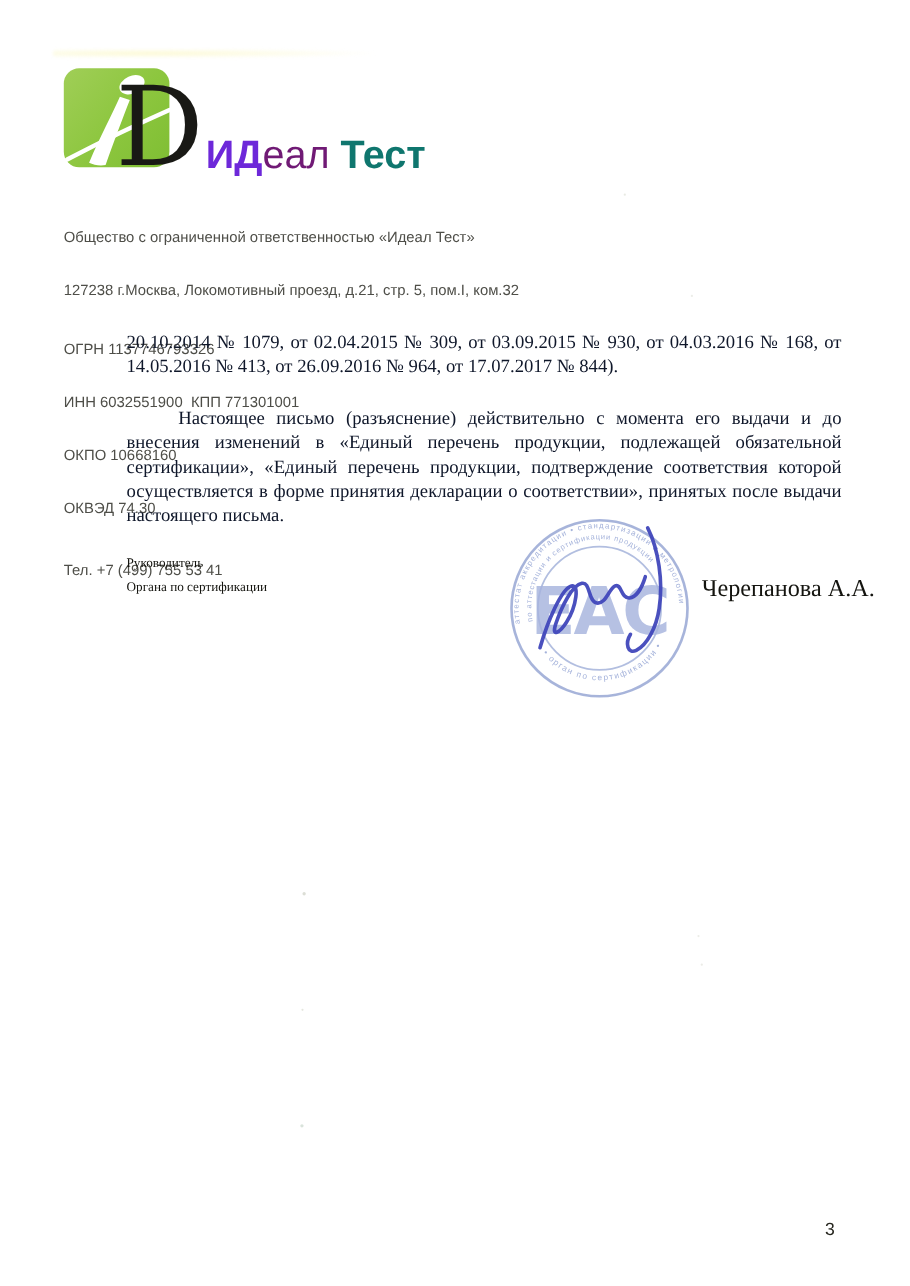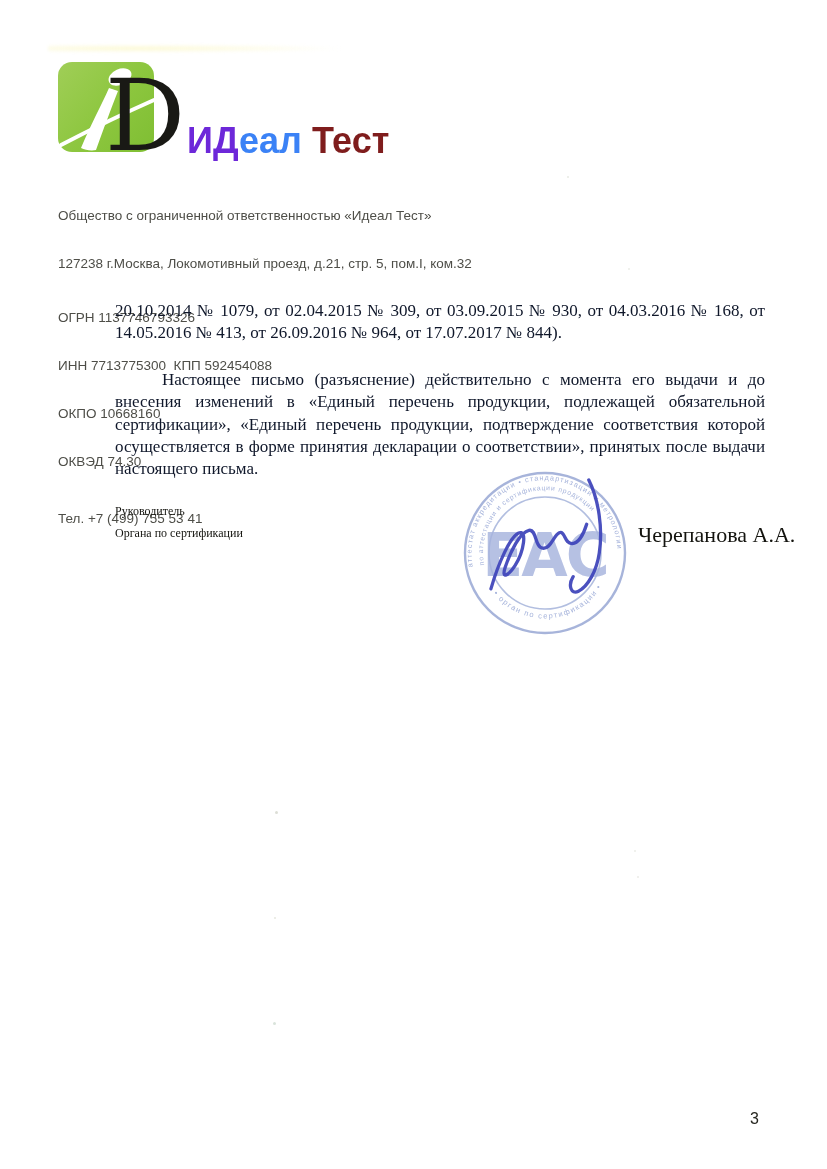--- a/index.html
+++ b/index.html
@@ -20,22 +20,22 @@
     left:105px;top:66px;
     font-family:"DejaVu Serif","Liberation Serif",serif;
     font-size:100px;line-height:1;color:#191915;font-weight:400;
   }
   .logo-wordmark{
     left:187px;top:123px;font-size:36px;line-height:1;
     font-family:"Liberation Sans",sans-serif;letter-spacing:0px;
     white-space:nowrap;
   }
   .logo-wordmark .green{color:#6d28d9;font-weight:700;}
-  .logo-wordmark .dark{color:#3b82f6;font-weight:700;}
-  .logo-wordmark .bold{color:#7f1d1d;font-weight:700;}
+  .logo-wordmark .dark{color:#701a75;font-weight:400;}
+  .logo-wordmark .bold{color:#0f766e;font-weight:700;}
 
   
   .req{left:58px;top:176px;width:430px;font-size:13.5px;line-height:16px;color:#4e4e48;white-space:pre-wrap;}
   .req div{margin:0;}
   .req .gap-after{margin-bottom:6px;}
   .req .phone{margin-top:9px;}
 
   
   .letter-body{
     left:115px;top:300px;width:650px;
@@ -82,21 +82,21 @@
 
   <ellipse cx="62" cy="15" rx="12" ry="8" transform="rotate(-24 62 15)" fill="#ffffff"></ellipse>
 </svg>
 <div class="abs logo-d">D</div>
 <div class="abs logo-wordmark"><span class="green">ИД</span><span class="dark">еал</span><span class="bold"> Тест</span></div>
 
 <div class="abs req">
   <div>Общество с ограниченной ответственностью «Идеал Тест»</div>
   <div class="gap-after">127238 г.Москва, Локомотивный проезд, д.21, стр. 5, пом.I, ком.32</div>
   <div>ОГРН 1137746793326</div>
-  <div>ИНН 7713775300  КПП 592454088</div>
+  <div>ИНН 6032551900  КПП 771301001</div>
   <div>ОКПО 10668160</div>
   <div>ОКВЭД 74.30</div>
   <div class="phone">Тел. +7 (499) 755 53 41</div>
 </div>
 
 <div class="abs letter-body">
   <p class="p1">20.10.2014 № 1079, от 02.04.2015 № 309, от 03.09.2015 № 930, от 04.03.2016 № 168, от 14.05.2016 № 413, от 26.09.2016 № 964, от 17.07.2017 № 844).</p>
   <p class="p2">Настоящее письмо (разъяснение) действительно с момента его выдачи и до внесения изменений в «Единый перечень продукции, подлежащей обязательной сертификации», «Единый перечень продукции, подтверждение соответствия которой осуществляется в форме принятия декларации о соответствии», принятых после выдачи настоящего письма.</p>
 </div>
 

